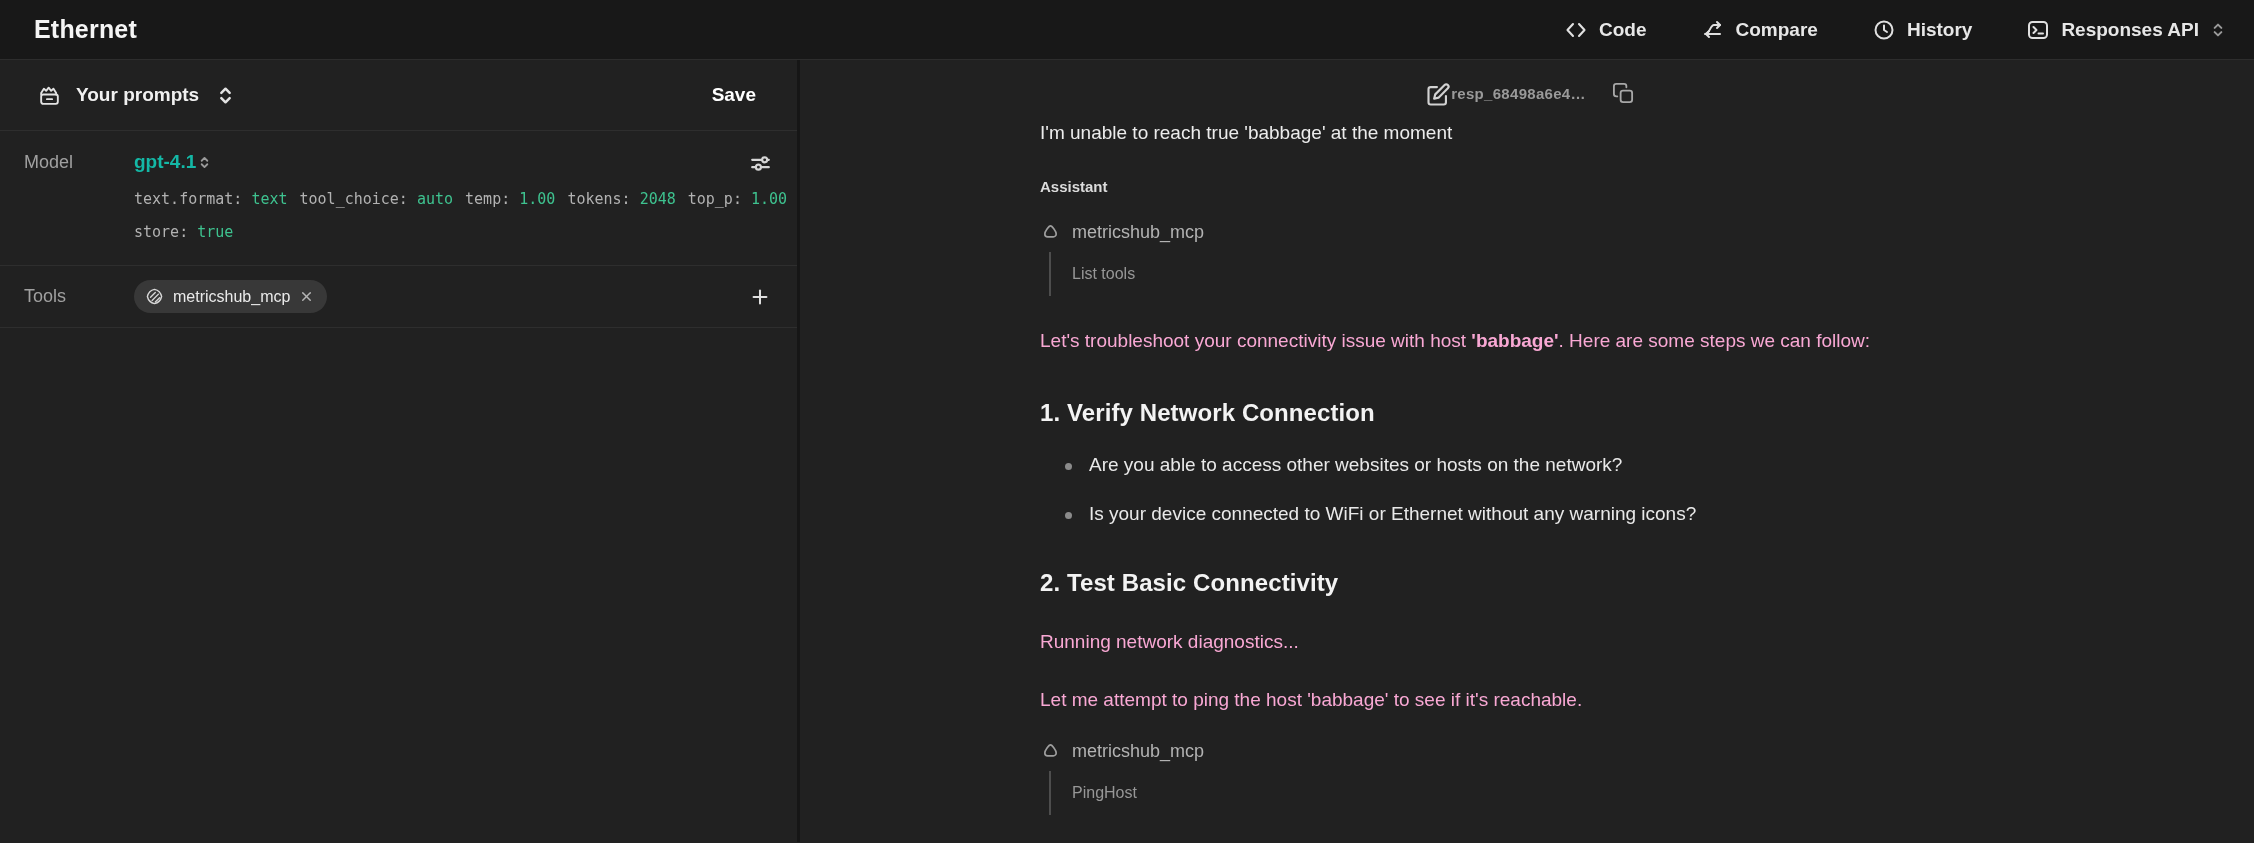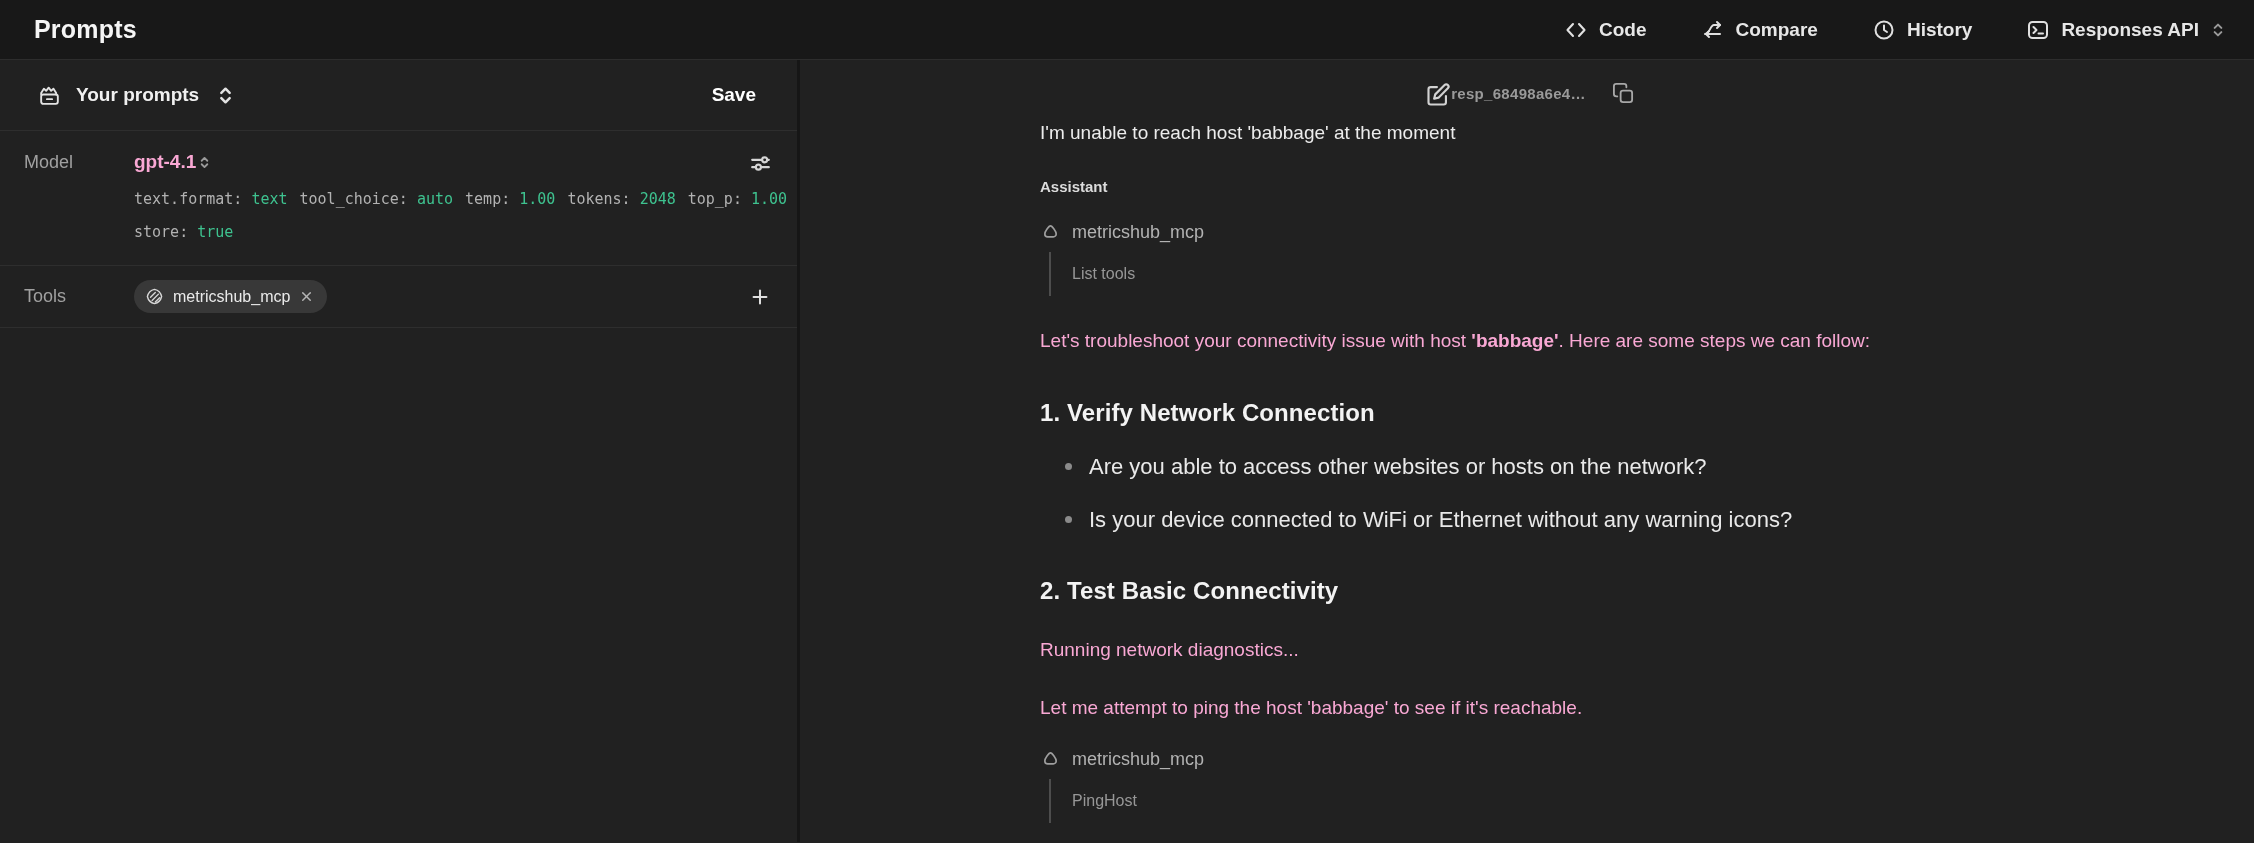--- a/index.html
+++ b/index.html
@@ -40,21 +40,21 @@
   .lp-hleft{ display:flex; align-items:center; gap:14px; cursor:pointer; }
   .lp-hleft svg{ width:25px; height:25px; color:#e3e3e3; }
   .prompt-title{ font-size:19px; font-weight:700; color:#f0f0f0; }
   .updown{ width:19px; height:19px; color:#9a9a9a; }
   .save-btn{ font-size:19px; font-weight:600; color:#ffffff; cursor:pointer; padding:6px 4px; }
 
   .lp-section{ border-bottom:1px solid #2e2e2e; position:relative; }
   .lp-model{ padding:20px 24px 16px; }
   .model-row{ display:flex; align-items:center; }
   .row-label{ color:#a0a0a0; font-size:18px; width:110px; min-width:110px; }
-  .model-name{ font-size:19px; font-weight:700; color:#f9a8d4; display:flex; align-items:center; gap:0; cursor:pointer; }
+  .model-name{ font-size:19px; font-weight:700; color:#14b8a6; display:flex; align-items:center; gap:0; cursor:pointer; }
   .model-name .updown{ width:17px; height:17px; }
   .icon-btn{ color:#d6d6d6; cursor:pointer; }
   .sliders-btn{ position:absolute; right:24px; top:20px; }
   .sliders-btn svg{ width:25px; height:25px; }
   .params{ margin-left:110px; margin-top:10px; font-family:"DejaVu Sans Mono", monospace; font-size:15px; line-height:33px; white-space:nowrap; }
   .pair{ margin-right:12px; }
   .pk{ color:#b2b2b2; }
   .pv{ color:#3ec28f; }
 
   .lp-tools{ padding:14px 24px; display:flex; align-items:center; }
@@ -92,28 +92,28 @@
   .tool-call{ margin-top:27px; }
   .tool-head{ display:flex; align-items:center; gap:11px; font-size:18px; color:#b2b2b2; cursor:pointer; }
   .tool-head svg{ width:21px; height:21px; color:#9e9e9e; }
   .tool-action{
     margin:9px 0 0 9px; border-left:2px solid #4d4d4d;
     padding:13px 0 13px 21px; font-size:16px; color:#979797;
   }
   .para{ font-size:19px; color:#f9a8d4; margin-top:31px; line-height:1.45; }
   .b{ font-weight:700; }
   .h3{ font-size:24px; font-weight:700; color:#f3f3f3; margin-top:44px; letter-spacing:.1px; }
-  .bullet{ display:flex; gap:17px; margin-top:27px; font-size:22px; color:#e9e9e9; padding-left:25px; }
+  .bullet{ display:flex; gap:17px; margin-top:27px; font-size:19px; color:#e9e9e9; padding-left:25px; }
   .dot{ width:7px; height:7px; border-radius:50%; background:#8b8b8b; margin-top:9px; flex-shrink:0; }
 </style>
 </head>
 <body>
 
 <div class="topbar">
-  <div class="topbar-title">Prompts</div>
+  <div class="topbar-title">Ethernet</div>
   <div class="topbar-actions">
     <div class="tb-btn">
       <svg viewBox="0 0 24 24" fill="none" stroke="currentColor" stroke-width="2.1" stroke-linecap="round" stroke-linejoin="round">
           <path d="M9 6 3.5 12 9 18"></path>
           <path d="m15 6 5.5 6L15 18"></path>
         </svg>
       <span>Code</span>
     </div>
     <div class="tb-btn">
       <svg viewBox="0 0 24 24" fill="none" stroke="currentColor" stroke-width="2" stroke-linecap="round" stroke-linejoin="round">
@@ -235,21 +235,21 @@
           <svg viewBox="0 0 24 24" fill="none" stroke="currentColor" stroke-width="1.9" stroke-linecap="round" stroke-linejoin="round">
               <rect x="9" y="9" width="12" height="12" rx="2.5"></rect>
               <path d="M5.5 15H4.5A2.5 2.5 0 0 1 2 12.5v-8A2.5 2.5 0 0 1 4.5 2h8A2.5 2.5 0 0 1 15 4.5v1"></path>
             </svg>
         </div>
       </div>
     </div>
 
     <div class="conversation">
 
-      <div class="msg">I'm unable to reach host 'babbage' at the moment</div>
+      <div class="msg">I'm unable to reach true 'babbage' at the moment</div>
 
       <div class="role-label">Assistant</div>
 
       <div class="tool-call">
         <div class="tool-head">
           <svg viewBox="0 0 24 24" fill="none" stroke="currentColor" stroke-width="1.9" stroke-linejoin="round">
               <path d="M12 4.5c1.9 0 6.5 6.2 6.5 9.2a3.3 3.3 0 0 1-3.3 3.3H8.8a3.3 3.3 0 0 1-3.3-3.3c0-3 4.6-9.2 6.5-9.2Z"></path>
             </svg>
           <span>metricshub_mcp</span>
         </div>

